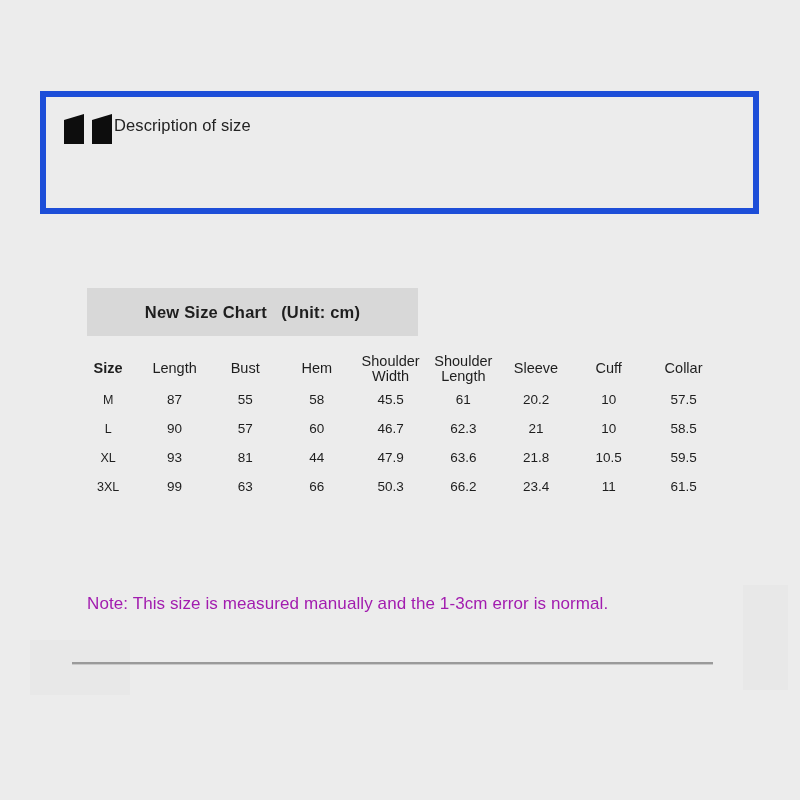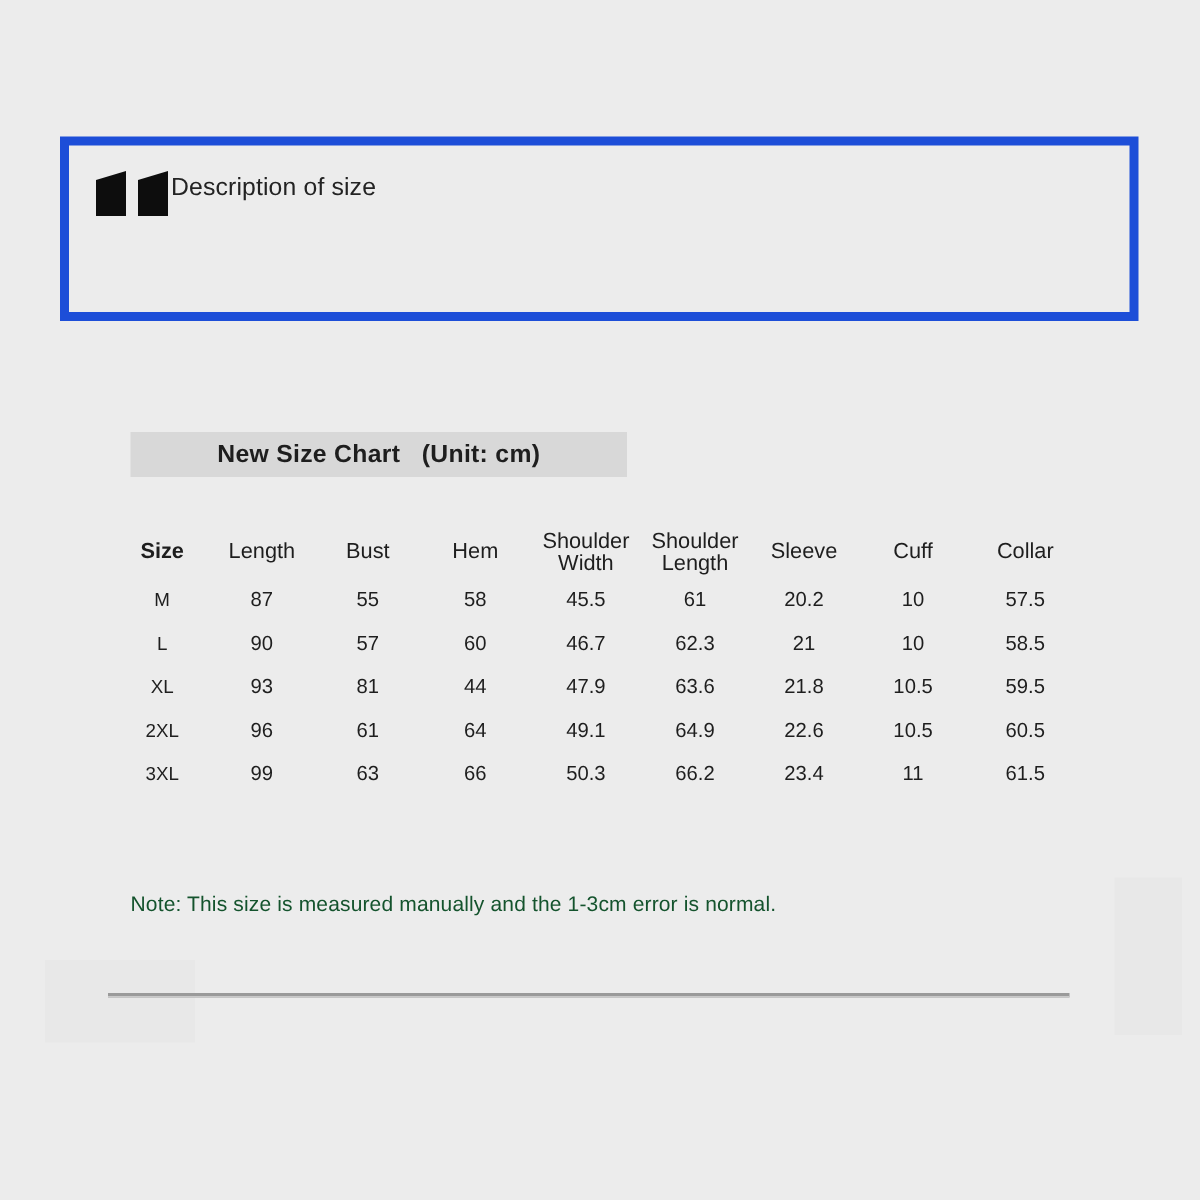--- a/index.html
+++ b/index.html
@@ -51,21 +51,21 @@
     color: #232323;
     letter-spacing: .1px;
   }
 
   
   #size-chart-title-bar {
     position: absolute;
     left: 87px;
     top: 288px;
     width: 331px;
-    height: 30px;
+    height: 48px;
     background: #d8d8d8;
     display: flex;
     align-items: center;
     justify-content: center;
   }
   #size-chart-title-text {
     font-size: 16.5px;
     font-weight: bold;
     color: #1e1e1e;
     white-space: pre;
@@ -109,22 +109,22 @@
   .col-w-sl     { width: 70px; }
   .col-w-sleeve { width: 70px; }
   .col-w-cuff   { width: 70px; }
   .col-w-collar { width: 74px; }
 
   
   #size-note {
     position: absolute;
     left: 87px;
     top: 594px;
-    font-size: 14px;
-    color: #14532d;
+    font-size: 17px;
+    color: #a21caf;
     letter-spacing: .1px;
   }
 
   
   #bottom-divider {
     position: absolute;
     left: 72px;
     top: 662px;
     width: 641px;
     height: 2px;
@@ -211,31 +211,20 @@
       <td>93</td>
       <td>81</td>
       <td>44</td>
       <td>47.9</td>
       <td>63.6</td>
       <td>21.8</td>
       <td>10.5</td>
       <td>59.5</td>
     </tr>
     <tr>
-      <td class="cell-size">2XL</td>
-      <td>96</td>
-      <td>61</td>
-      <td>64</td>
-      <td>49.1</td>
-      <td>64.9</td>
-      <td>22.6</td>
-      <td>10.5</td>
-      <td>60.5</td>
-    </tr>
-    <tr>
       <td class="cell-size">3XL</td>
       <td>99</td>
       <td>63</td>
       <td>66</td>
       <td>50.3</td>
       <td>66.2</td>
       <td>23.4</td>
       <td>11</td>
       <td>61.5</td>
     </tr>

